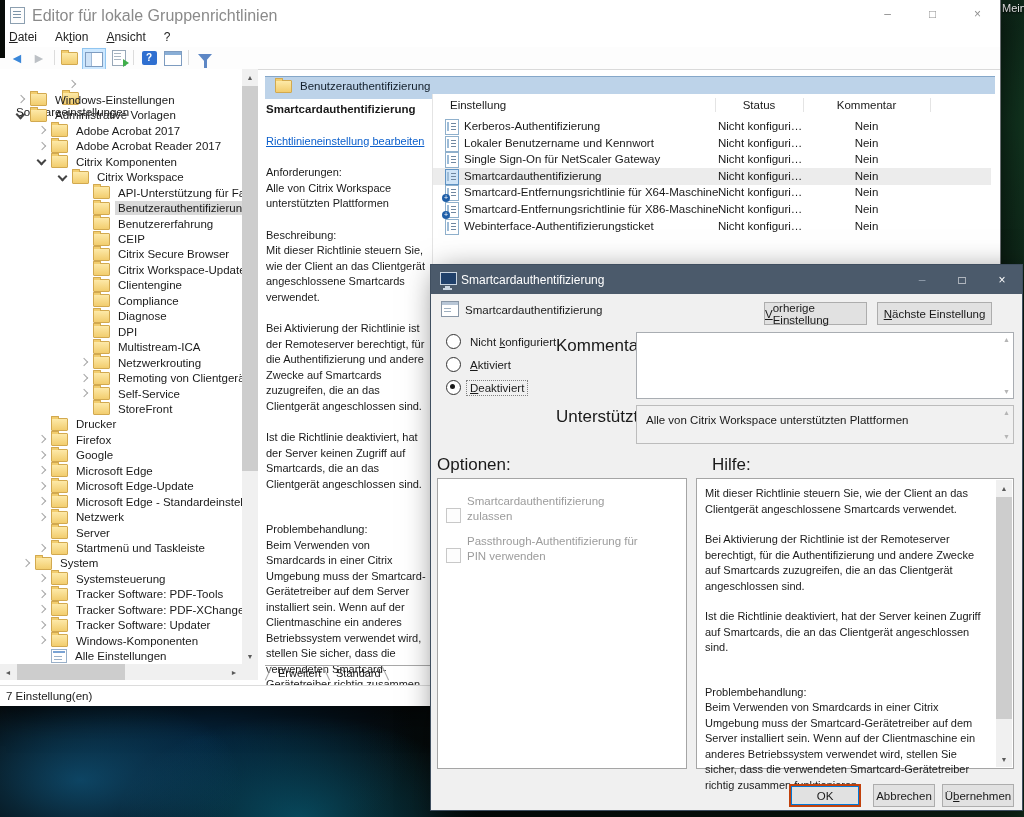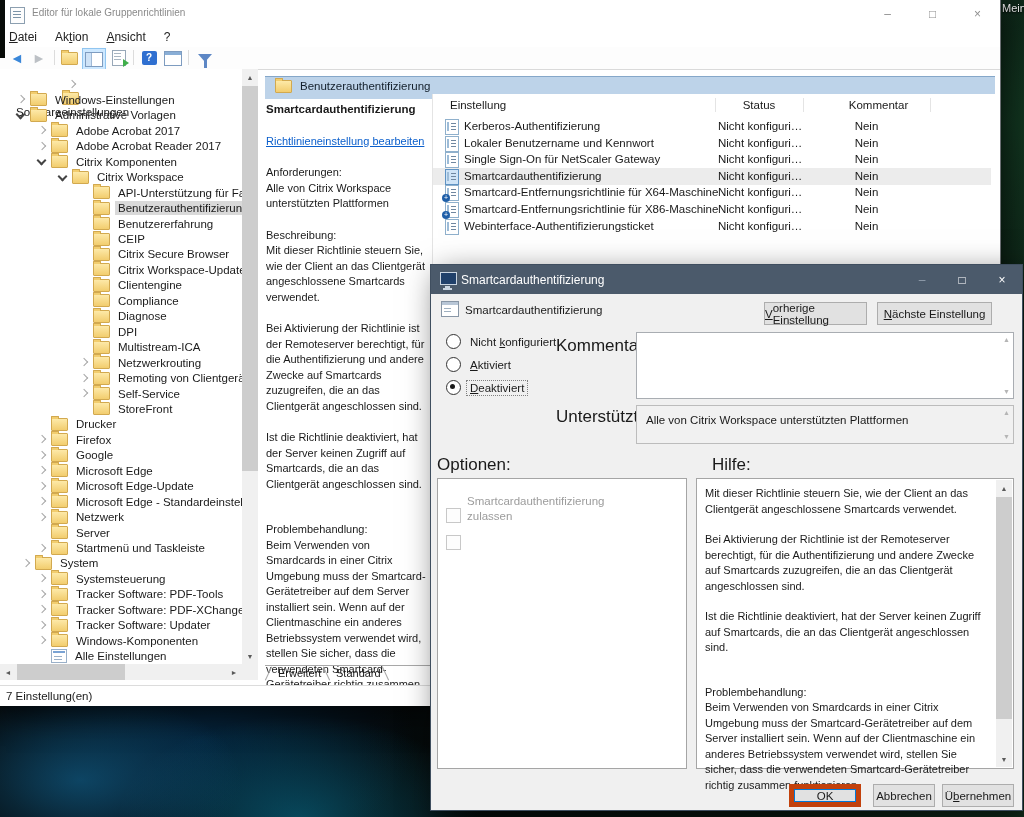--- a/index.html
+++ b/index.html
@@ -12,21 +12,21 @@
       radial-gradient(200px 300px at 1010px 120px, rgba(22,70,40,.55), transparent 75%),
       linear-gradient(105deg,#05080a 45%,#0a1a12 80%,#13301e 100%);
   }
   .desk-label{position:absolute;left:1002px;top:2px;color:#f2f2f2;font-size:11px;text-shadow:0 1px 2px #000;}
   
   .window{position:absolute;left:0;top:0;width:1000px;height:706px;background:#fff;
     border-right:1px solid #6b6f73;box-shadow:6px 8px 26px rgba(0,0,0,.55);}
   .titlebar{position:absolute;left:0;top:0;right:0;height:28px;background:#fff;}
   .app-icon{position:absolute;left:10px;top:7px;width:13px;height:15px;background:#fdfdfd;border:1px solid #8c9fb0;}
   .app-icon::before{content:"";position:absolute;left:2px;top:3px;width:8px;height:1px;background:#7d94a8;box-shadow:0 3px 0 #7d94a8,0 6px 0 #7d94a8;}
-  .title-text{position:absolute;left:32px;top:7px;font-size:10px;color:#8a8a8a;white-space:nowrap;}
+  .title-text{position:absolute;left:32px;top:7px;font-size:16px;color:#8a8a8a;white-space:nowrap;}
   .win-ctl{position:absolute;top:0;width:45px;height:28px;display:flex;align-items:center;justify-content:center;font-size:12px;color:#8f8f8f;}
   .dark-notch{position:absolute;left:0;top:0;width:5px;height:58px;background:#070b08;}
   
   .menubar{position:absolute;left:0;top:28px;right:0;height:19px;font-size:12px;color:#222;border-bottom:1px solid #f1f1f1;}
   .menu-item{display:inline-block;padding:2px 9px 0 9px;}
   
   .toolbar{position:absolute;left:0;top:47px;right:0;height:22px;border-bottom:1px solid #dadada;background:#fdfdfd;}
   .tb-btn{position:absolute;top:1px;width:22px;height:20px;display:flex;align-items:center;justify-content:center;}
   .tb-btn.pressed{background:#cde8ff;border:1px solid #90c5f0;}
   .tbsep{position:absolute;top:3px;width:1px;height:15px;background:#dcdcdc;}
@@ -97,21 +97,21 @@
   .dlg-title-text{position:absolute;left:30px;top:8px;white-space:nowrap;}
   .mon-icon{position:absolute;left:9px;top:7px;width:15px;height:11px;background:#20406a;border:1px solid #c9d4e0;}
   .mon-icon::after{content:"";position:absolute;left:4px;bottom:-4px;width:5px;height:2px;background:#c9d4e0;box-shadow:-2px 2px 0 0 #c9d4e0, 2px 2px 0 0 #c9d4e0;}
   .dlg-ctl{position:absolute;top:0;width:40px;height:29px;display:flex;align-items:center;justify-content:center;font-size:12px;color:#fff;}
   .dlg-ctl.dim{color:#93a0ae;}
   .gpo-icon{position:absolute;left:10px;top:36px;width:16px;height:14px;background:#fff;border:1px solid #8896a6;}
   .gpo-icon::before{content:"";position:absolute;left:0;top:0;right:0;height:3px;background:#b8c6d6;}
   .gpo-icon::after{content:"";position:absolute;left:2px;top:6px;width:7px;height:1px;background:#9fb0c0;box-shadow:0 3px 0 #9fb0c0;}
   .dlg-setting-name{position:absolute;left:34px;top:39px;font-size:11.5px;color:#1a1a1a;}
   .btn{position:absolute;background:#e1e1e1;border:1px solid #adadad;font-size:11.5px;color:#1a1a1a;display:flex;align-items:center;justify-content:center;box-sizing:border-box;}
-  .btn.default{border:5px solid #c2410c;box-shadow:inset 0 0 0 1px #0078d7;background:#e5f1fb00;background-color:#e1e1e1;}
+  .btn.default{border:2px solid #c2410c;box-shadow:inset 0 0 0 1px #0078d7;background:#e5f1fb00;background-color:#e1e1e1;}
   .radio-row{position:absolute;left:15px;display:flex;align-items:center;height:17px;}
   .radio{width:13px;height:13px;border-radius:50%;border:1px solid #333;background:#fff;position:relative;flex:none;margin-right:6px;}
   .radio.on::after{content:"";position:absolute;left:3px;top:3px;width:5px;height:5px;border-radius:50%;background:#1a1a1a;}
   .radio-label{font-size:11.5px;color:#1a1a1a;padding:1px 3px;}
   .radio-label.focus{outline:1px dotted #808080;}
   .fldlabel{position:absolute;font-size:17px;color:#1a1a1a;}
   .field{position:absolute;background:#fff;border:1px solid #a9adb2;box-sizing:border-box;}
   .field.gray{background:#f1f1f1;border-color:#bcbcbc;}
   .fld-arrow{position:absolute;right:3px;font-size:7px;color:#b5b5b5;}
   .fld-text{position:absolute;left:9px;top:8px;font-size:11.5px;color:#1a1a1a;white-space:nowrap;}
@@ -395,21 +395,21 @@
           <div class="ext-sec">Bei Aktivierung der Richtlinie ist der Remoteserver berechtigt, für die Authentifizierung und andere Zwecke auf Smartcards zuzugreifen, die an das Clientgerät angeschlossen sind.</div>
           <div class="ext-sec">Ist die Richtlinie deaktiviert, hat der Server keinen Zugriff auf Smartcards, die an das Clientgerät angeschlossen sind.</div>
           <div class="ext-sec big-gap">Problembehandlung:
 Beim Verwenden von Smardcards in einer Citrix Umgebung muss der Smartcard-Gerätetreiber auf dem Server installiert sein. Wenn auf der Clientmaschine ein anderes Betriebssystem verwendet wird, stellen Sie sicher, dass die verwendeten Smartcard-Gerätetreiber richtig zusammen funktionieren.</div>
         </div>
     </div>
 
     <div class="list-pane">
       <span class="lh" style="left:17px;">Einstellung</span>
       <span class="lh" style="left:282px;width:88px;justify-content:center;">Status</span>
-      <span class="lh" style="left:370px;width:127px;justify-content:center;padding-left:12px;">Kommentar</span>
+      <span class="lh" style="left:370px;width:127px;justify-content:center;">Kommentar</span>
       <span class="lh-sep" style="left:282px;"></span>
       <span class="lh-sep" style="left:370px;"></span>
       <span class="lh-sep" style="left:497px;"></span>
       <div id="list-rows">
           <div class="lrow" style="top: 24px;">
             <span class="picon"></span>
             <span class="lname">Kerberos-Authentifizierung</span>
             <span class="lstatus">Nicht konfiguri…</span>
             <span class="lcomment">Nein</span>
           </div>
@@ -512,20 +512,21 @@
 
     <span class="fldlabel" style="left:6px;top:190px;">Optionen:</span>
     <div class="groupbox" style="left:6px;top:213px;width:250px;height:291px;">
       <div id="options-list">
           <div class="chk-row" style="top: 15px;">
             <span class="chk"></span>
             <span class="chk-label">Smartcardauthentifizierung zulassen</span>
           </div>
           <div class="chk-row" style="top: 55px;">
             <span class="chk"></span>
+            <span class="chk-label">Passthrough-Authentifizierung für PIN verwenden</span>
           </div>
         </div>
     </div>
 
     <span class="fldlabel" style="left:265px;top:190px;padding-left:16px;">Hilfe:</span>
     <div class="groupbox" style="left:265px;top:213px;width:318px;height:291px;">
       <div class="help-text" id="help-text">
           <div class="help-p">Mit dieser Richtlinie steuern Sie, wie der Client an das Clientgerät angeschlossene Smartcards verwendet.</div>
           <div class="help-p">Bei Aktivierung der Richtlinie ist der Remoteserver berechtigt, für die Authentifizierung und andere Zwecke auf Smartcards zuzugreifen, die an das Clientgerät angeschlossen sind.</div>
           <div class="help-p">Ist die Richtlinie deaktiviert, hat der Server keinen Zugriff auf Smartcards, die an das Clientgerät angeschlossen sind.</div>

